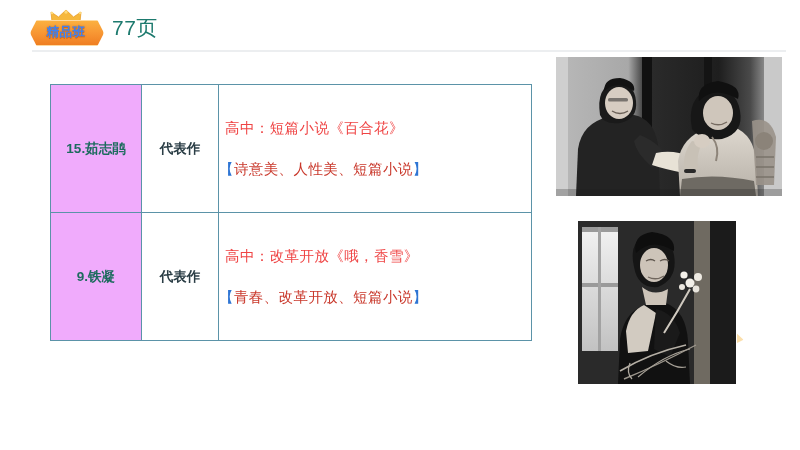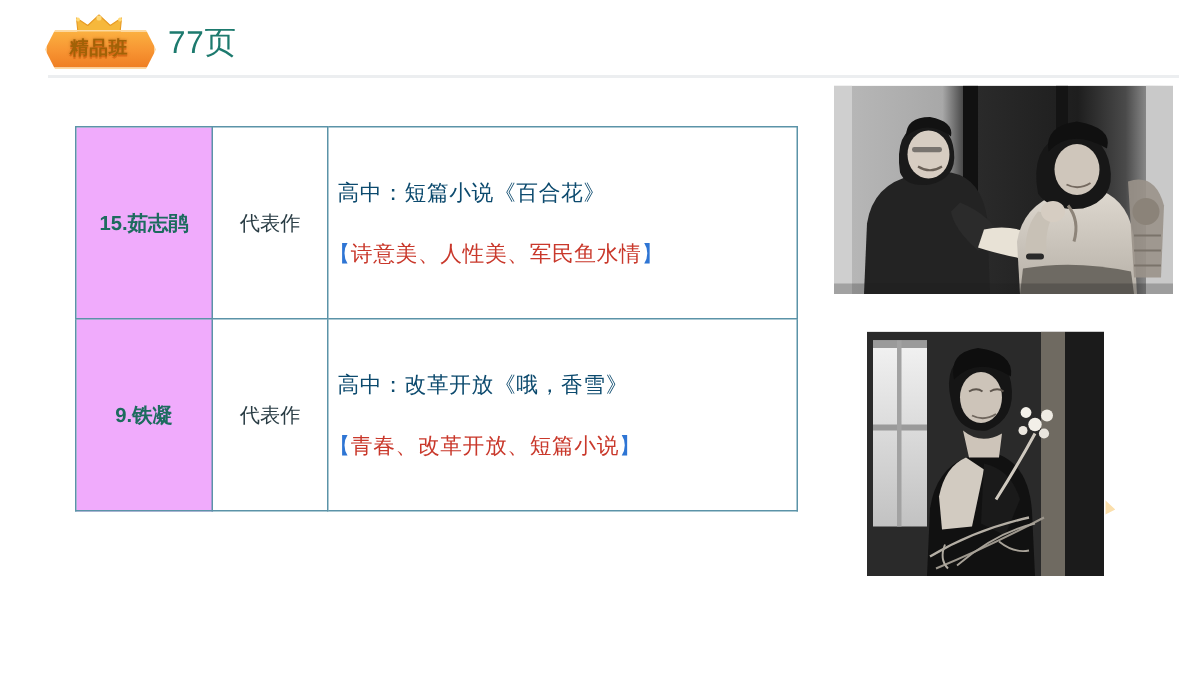--- a/index.html
+++ b/index.html
@@ -51,21 +51,21 @@
     box-shadow: 0 1px 2px rgba(180,110,30,.35);
   }
   #badge-label {
     position: absolute;
     left: 2px;
     top: 11px;
     width: 72px;
     height: 24px;
     line-height: 24px;
     text-align: center;
-    color: #a16207;
+    color: #3b82f6;
     font-size: 12.5px;
     font-weight: bold;
     letter-spacing: .5px;
     text-shadow: 0 1px 0 #d96a16, 0 0 2px rgba(150,70,10,.6);
   }
 
   #page-heading {
     position: absolute;
     left: 112px;
     top: 14px;
@@ -105,29 +105,30 @@
     color: #1d6b5e;
     font-size: 13.5px;
     font-weight: bold;
   }
   td.col-kind {
     width: 76px;
     background: #ffffff;
     text-align: center;
     color: #2a3d45;
     font-size: 13.5px;
+    font-weight: bold;
   }
   td.col-works {
     background: #ffffff;
     padding: 6px 0 6px 18px;
   }
   tr.table-row { height: 128px; }
 
   .work-line {
-    color: #0c4a6e;
+    color: #ef4444;
     font-size: 14.5px;
     letter-spacing: .4px;
     margin: 0 0 22px 6px;
     white-space: nowrap;
   }
   .tag-line {
     font-size: 14.5px;
     letter-spacing: .4px;
     margin: 0;
     white-space: nowrap;
@@ -199,21 +200,21 @@
 
 <div id="decor-chevron"></div>
 
 <table id="content-table">
   <tbody>
     <tr class="table-row">
       <td class="col-author">15.茹志鹃</td>
       <td class="col-kind">代表作</td>
       <td class="col-works">
         <p class="work-line">高中：短篇小说《百合花》</p>
-        <p class="tag-line"><span>【</span><span class="tag-inner">诗意美、人性美、军民鱼水情</span><span>】</span></p>
+        <p class="tag-line"><span>【</span><span class="tag-inner">诗意美、人性美、短篇小说</span><span>】</span></p>
       </td>
     </tr>
     <tr class="table-row">
       <td class="col-author">9.铁凝</td>
       <td class="col-kind">代表作</td>
       <td class="col-works">
         <p class="work-line">高中：改革开放《哦，香雪》</p>
         <p class="tag-line"><span>【</span><span class="tag-inner">青春、改革开放、短篇小说</span><span>】</span></p>
       </td>
     </tr>

